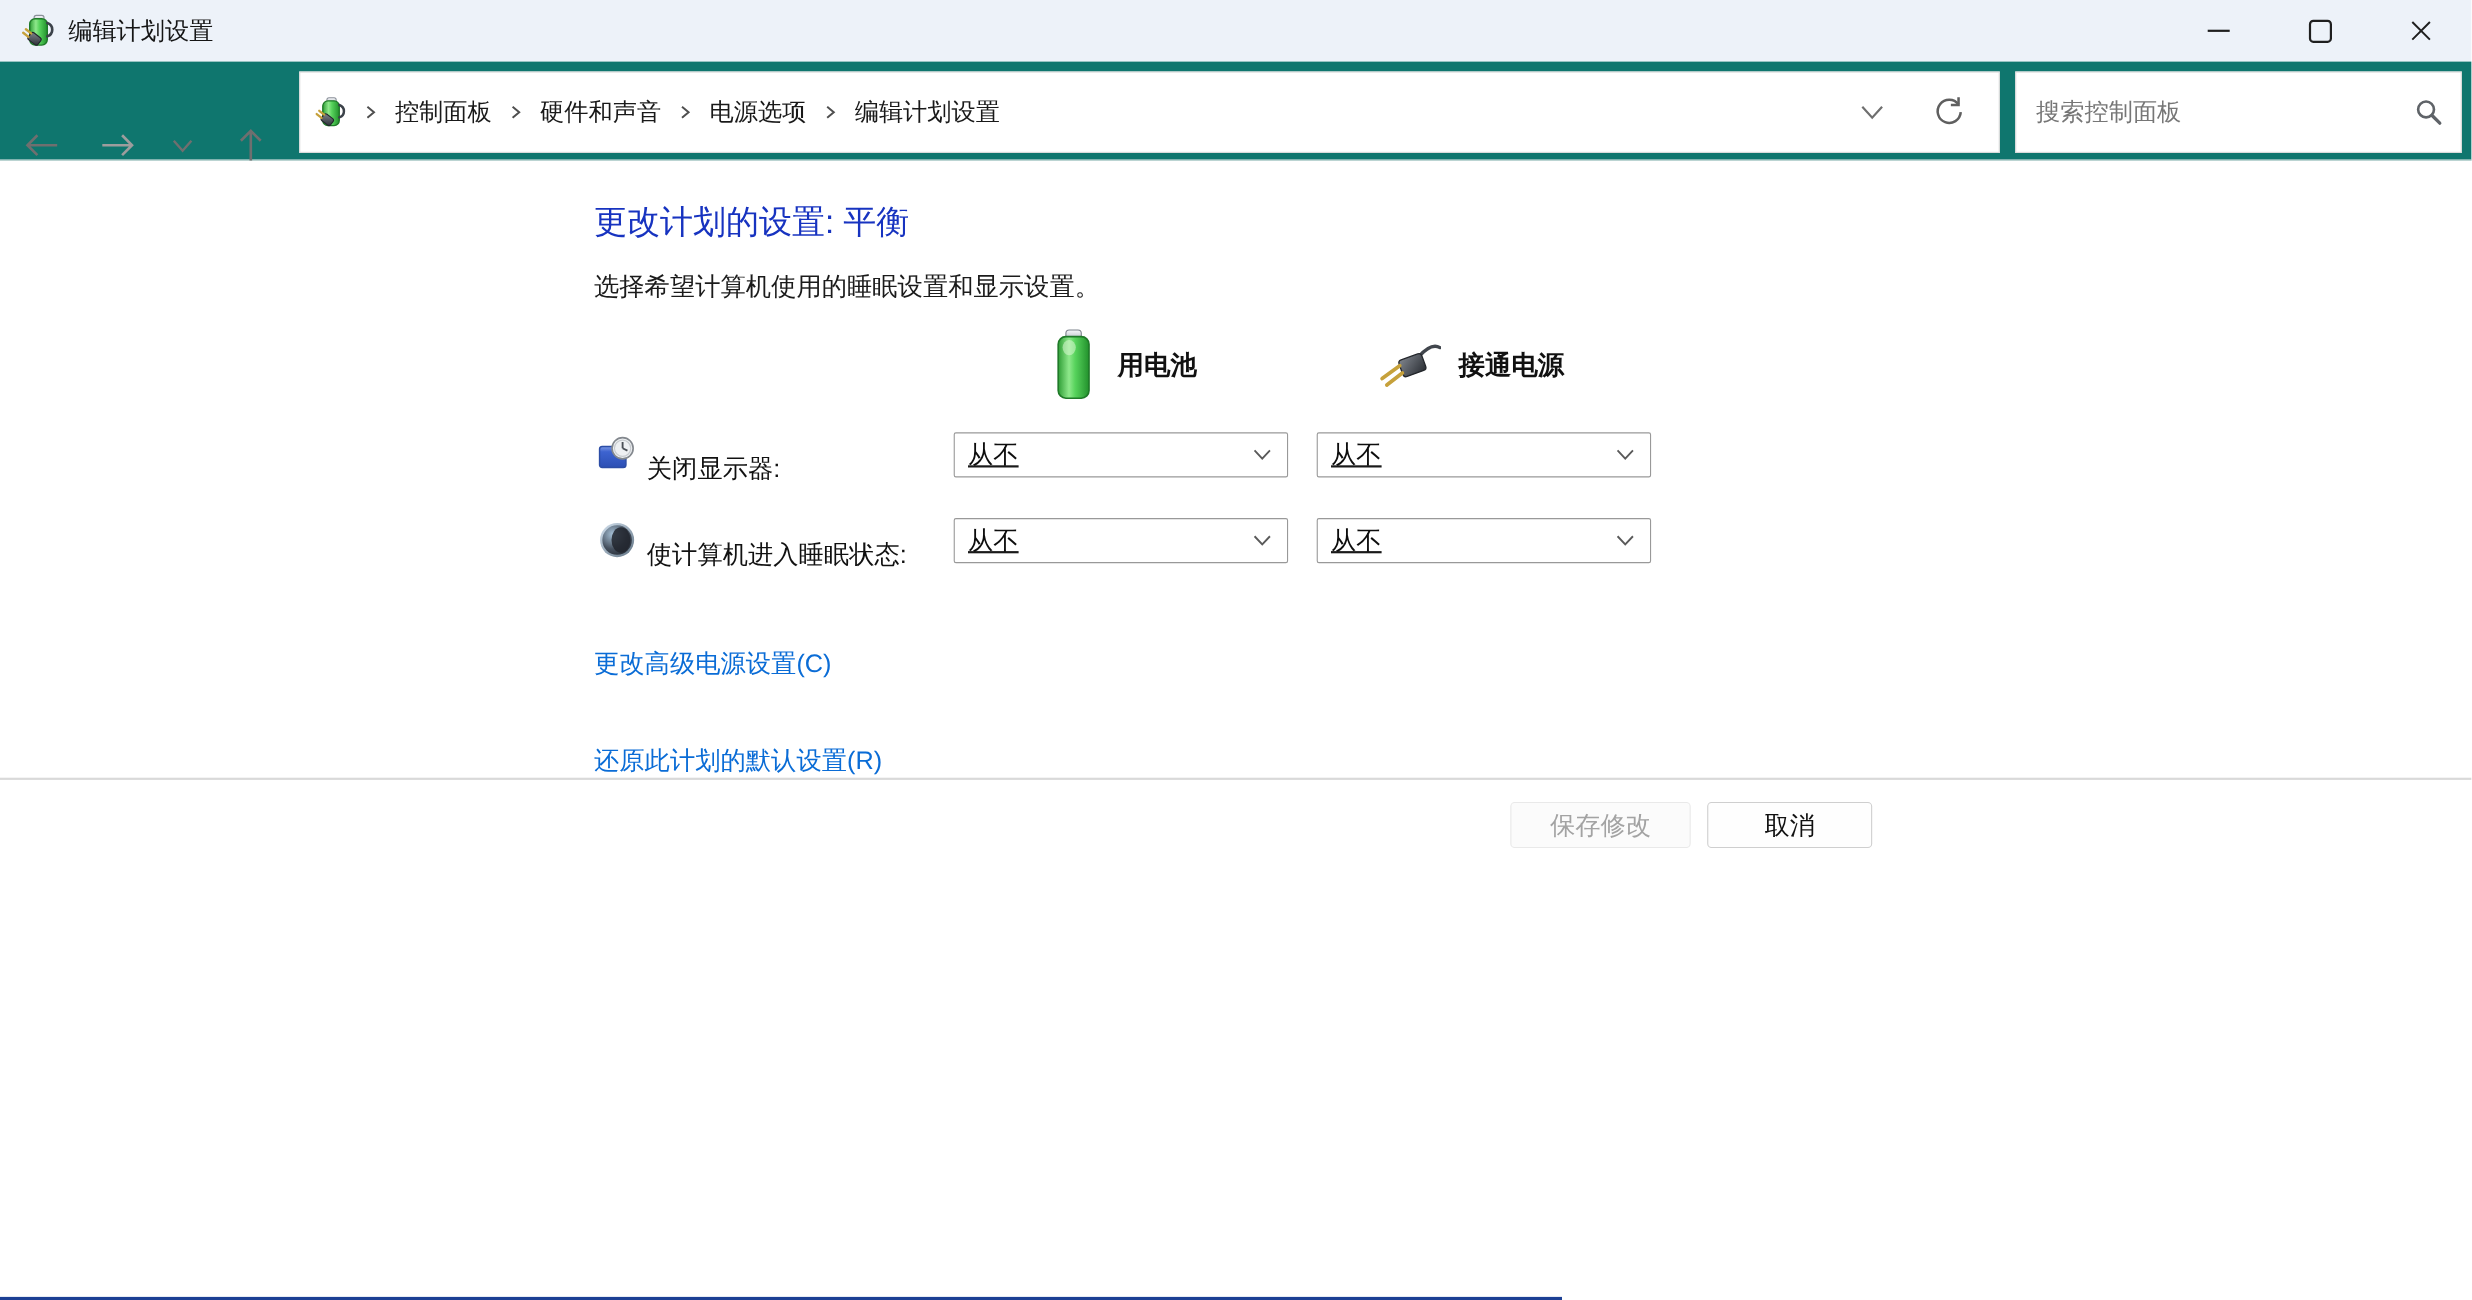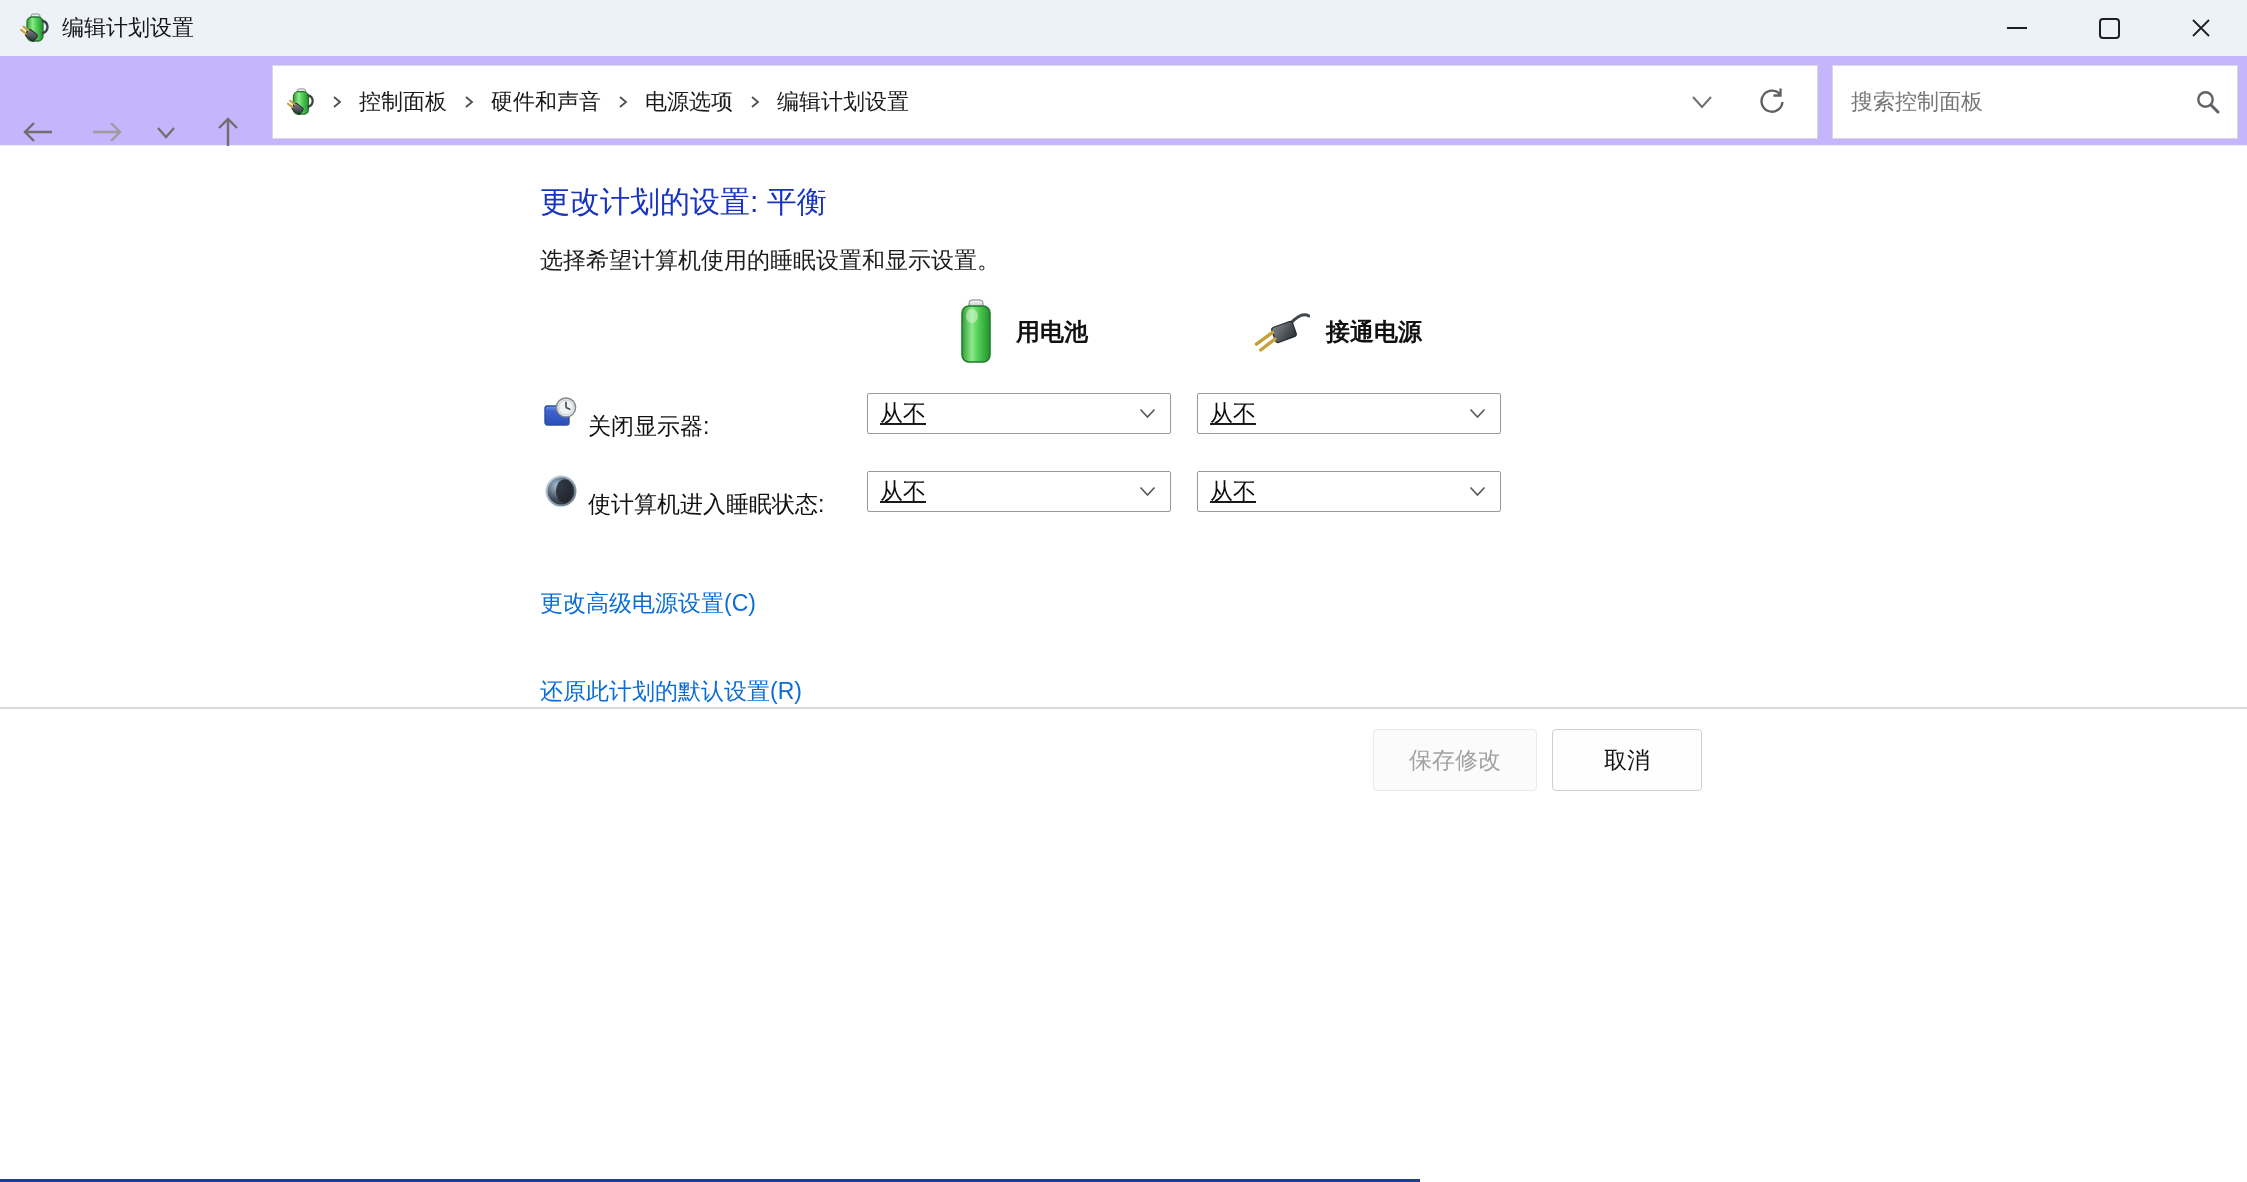--- a/index.html
+++ b/index.html
@@ -9,40 +9,40 @@
   }
   
   .titlebar{position:absolute;left:0;top:0;width:2247px;height:56px;background:var(--titlebar-bg,#edf2f9);display:flex;align-items:center;}
   .titlebar .app-icon{margin-left:18px;width:32px;height:32px;flex:0 0 auto;}
   .titlebar .title-text{margin-left:12px;font-size:22px;color:#151515;}
   .caption-group{position:absolute;right:0;top:0;height:56px;display:flex;}
   .caption-btn{width:92px;height:56px;display:flex;align-items:center;justify-content:center;cursor:default;}
   .min-glyph{width:20px;height:2px;background:#1f1f1f;}
   .max-glyph{width:17px;height:17px;border:2px solid #1f1f1f;border-radius:4px;}
   
-  .navbar{position:absolute;left:0;top:56px;width:2247px;height:89px;background:#c4b5fd;border-bottom:1px solid #efefef;}
+  .navbar{position:absolute;left:0;top:56px;width:2247px;height:89px;background:#0f766e;border-bottom:1px solid #efefef;}
   .nav-btn{position:absolute;top:84px;transform:translateY(-40px);width:48px;height:64px;display:flex;align-items:center;justify-content:center;}
   .addressbar{position:absolute;left:272px;top:9px;width:1546px;height:74px;border:1px solid var(--border-gray,#d9d9d9);background:#fff;display:flex;align-items:center;box-sizing:border-box;padding-left:12px;padding-right:30px;}
   .crumb-sep{display:flex;align-items:center;margin:0 16px;}
   .crumb{font-size:22px;color:#191919;white-space:nowrap;cursor:default;}
   .addr-right{margin-left:auto;display:flex;align-items:center;gap:44px;}
   .searchbox{position:absolute;left:1832px;top:9px;width:406px;height:74px;border:1px solid var(--border-gray,#d9d9d9);background:#fff;display:flex;align-items:center;box-sizing:border-box;padding:16px 16px;}
   .searchbox input{flex:1;border:none;outline:none;font-family:"Liberation Sans",sans-serif;font-size:22px;color:#222;background:transparent;}
   .searchbox input::placeholder{color:#767676;opacity:1;}
   
   .heading{position:absolute;left:540px;top:182px;font-size:30px;color:var(--heading-blue,#1733c0);}
   .subheading{position:absolute;left:540px;top:245px;font-size:23px;color:#1b1b1b;}
   .col-head-label{position:absolute;top:316px;font-size:24px;color:#111;font-weight:bold;}
   .row-label{position:absolute;font-size:23px;color:#111;height:41px;line-height:41px;white-space:nowrap;margin-top:13px;}
   .row-icon{position:absolute;width:34px;height:34px;}
   .combo{position:absolute;width:304px;height:41px;border:1px solid var(--combo-border,#999);border-radius:2px;background:#fff;box-sizing:border-box;display:flex;align-items:center;padding:0 14px 0 12px;cursor:default;text-decoration:underline;}
   .combo-value{flex:1;font-size:23px;color:#0d0d0d;}
   .cp-link{position:absolute;left:540px;font-size:23px;color:var(--link-blue,#0a6cd6);cursor:pointer;white-space:nowrap;}
   .footer-divider{position:absolute;left:0;top:707px;width:2247px;height:2px;background:var(--divider,#d9d9d9);}
-  .btn{position:absolute;top:729px;height:62px;border-radius:4px;font-family:"Liberation Sans",sans-serif;font-size:23px;display:flex;align-items:center;justify-content:center;box-sizing:border-box;}
+  .btn{position:absolute;top:729px;height:42px;border-radius:4px;font-family:"Liberation Sans",sans-serif;font-size:23px;display:flex;align-items:center;justify-content:center;box-sizing:border-box;}
   .btn.save{left:1373px;width:164px;background:#fbfbfb;border:1px solid #e9e9e9;color:var(--disabled-text,#a3a3a3);}
   .btn.cancel{left:1552px;width:150px;background:#fefefe;border:1px solid #cfcfcf;color:#111;cursor:pointer;}
   .bottom-strip{position:absolute;left:0;top:1179px;width:1420px;height:3px;background:var(--bottom-strip,#1c3f94);}
   svg{display:block;}
 </style>
 </head>
 <body>
 
 <div class="screen">
 

